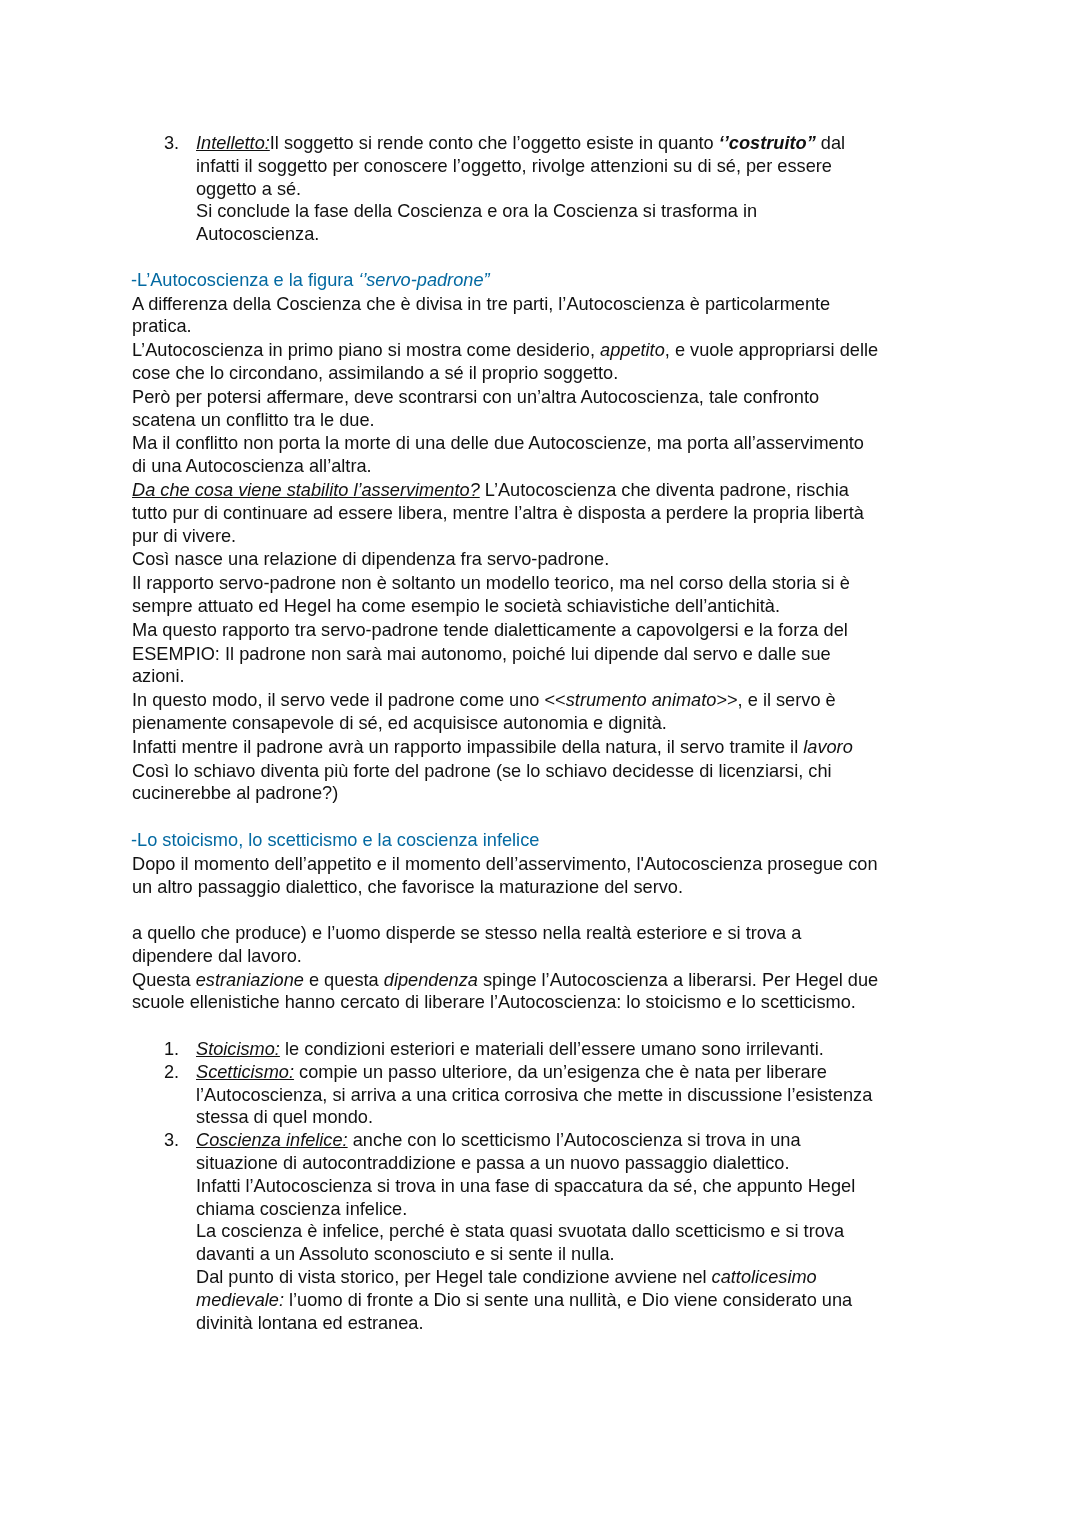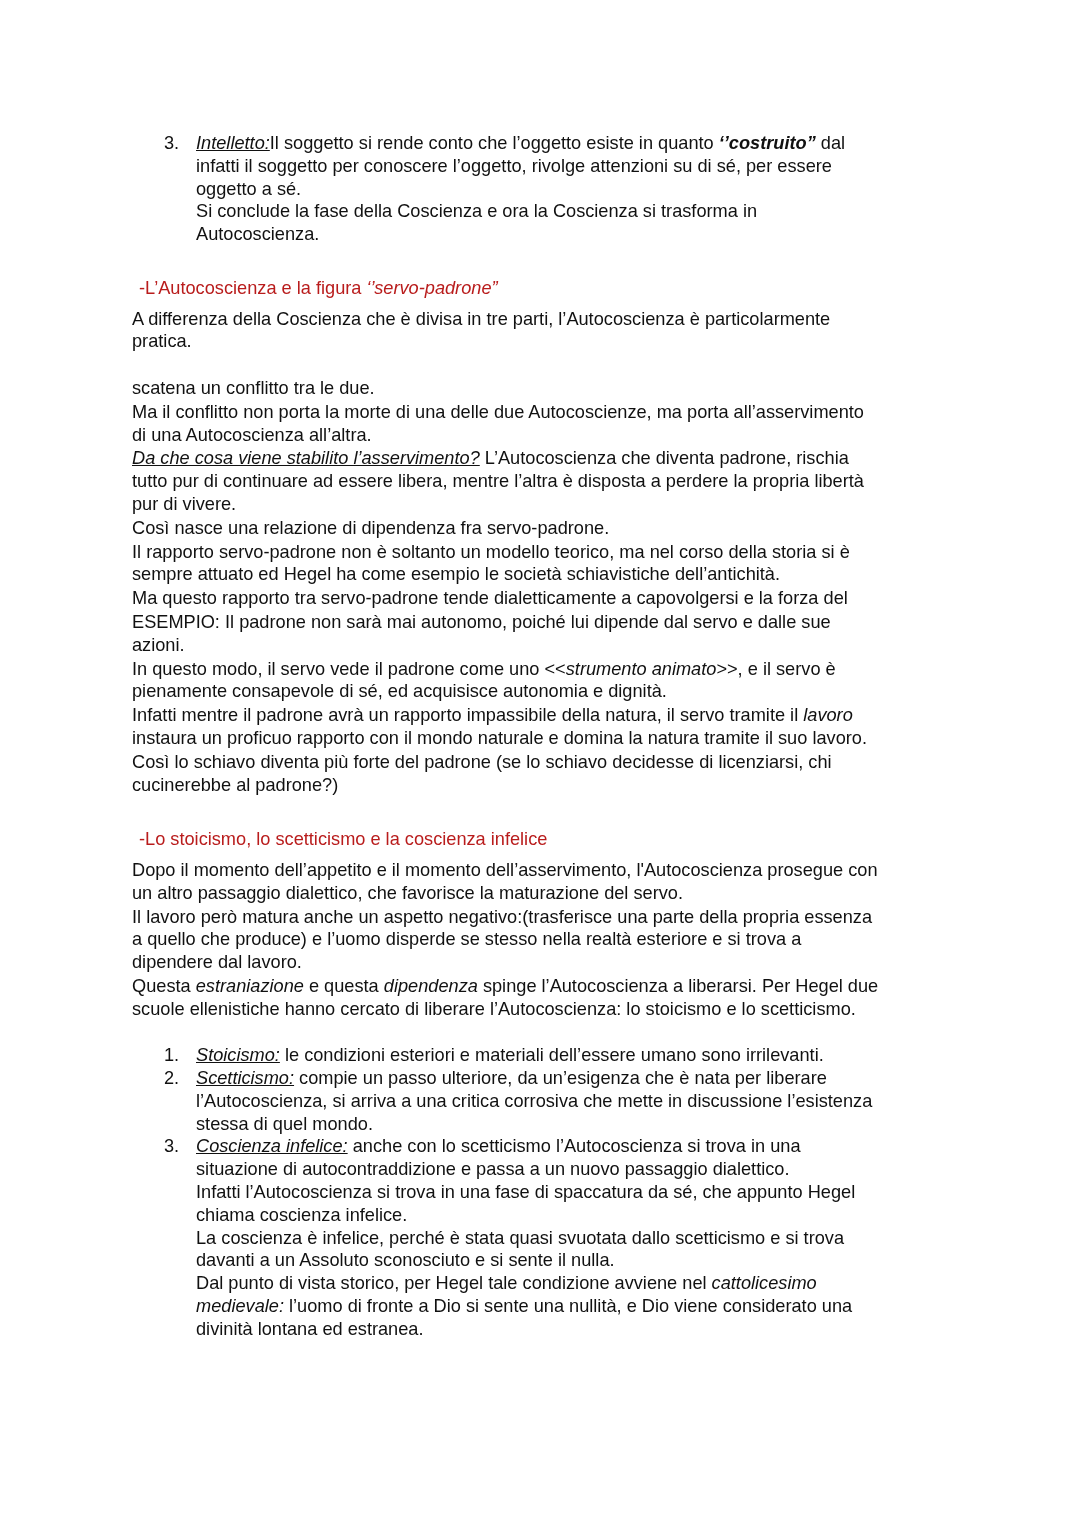--- a/index.html
+++ b/index.html
@@ -3,21 +3,21 @@
   <meta charset="utf-8">
   <style>
     html, body { margin: 0; padding: 0; background: #ffffff; }
     body { width: 1080px; height: 1525px; position: relative; overflow: hidden; }
     .page {
       position: absolute; left: 0; top: 0; width: 1080px; height: 1525px; background: #ffffff;
       font-family: "Liberation Sans", sans-serif; font-size: 18.2px; line-height: 22.8px; color: #111111;
     }
     .content { position: absolute; left: 131px; top: 132px; width: 830px; }
     .p { margin: 1px; }
-    .h { color: #b91c1c; margin: 8px; }
+    .h { color: #0369a1; margin: 0; }
     .gap { height: 22.8px; }
     .li { position: relative; padding-left: 65px; margin: 0; }
     .li .num { position: absolute; left: 33px; top: 0; }
     .li .line { display: block; }
     .u { text-decoration: underline; font-style: italic; }
     .i { font-style: italic; }
     .bi { font-style: italic; font-weight: bold; }
     .lst { margin-top: 0; }
   </style>
 </head>
@@ -32,36 +32,37 @@
       <span class="line">infatti il soggetto per conoscere l’oggetto, rivolge attenzioni su di sé, per essere</span>
       <span class="line">oggetto a sé.</span>
       <span class="line">Si conclude la fase della Coscienza e ora la Coscienza si trasforma in</span>
       <span class="line">Autocoscienza.</span>
     </div>
 
     <div class="gap"></div>
 
     <p class="h"><span>-L’Autocoscienza e la figura </span><span class="i">‘’servo-padrone”</span></p>
     <p class="p"><span>A differenza della Coscienza che è divisa in tre parti, l’Autocoscienza è particolarmente</span><br><span>pratica.</span></p>
-    <p class="p"><br><span>scatena un conflitto tra le due.</span></p>
+    <p class="p"><span>L’Autocoscienza in primo piano si mostra come desiderio, </span><span class="i">appetito</span><span>, e vuole appropriarsi delle</span><br><span>cose che lo circondano, assimilando a sé il proprio soggetto.</span></p>
+    <p class="p"><span>Però per potersi affermare, deve scontrarsi con un’altra Autocoscienza, tale confronto</span><br><span>scatena un conflitto tra le due.</span></p>
     <p class="p"><span>Ma il conflitto non porta la morte di una delle due Autocoscienze, ma porta all’asservimento</span><br><span>di una Autocoscienza all’altra.</span></p>
     <p class="p"><span class="u">Da che cosa viene stabilito l’asservimento?</span><span> L’Autocoscienza che diventa padrone, rischia</span><br><span>tutto pur di continuare ad essere libera, mentre l’altra è disposta a perdere la propria libertà</span><br><span>pur di vivere.</span></p>
     <p class="p">Così nasce una relazione di dipendenza fra servo-padrone.</p>
     <p class="p"><span>Il rapporto servo-padrone non è soltanto un modello teorico, ma nel corso della storia si è</span><br><span>sempre attuato ed Hegel ha come esempio le società schiavistiche dell’antichità.</span></p>
     <p class="p"><span>Ma questo rapporto tra servo-padrone tende dialetticamente a capovolgersi e la forza del</span><br></p>
     <p class="p"><span>ESEMPIO: Il padrone non sarà mai autonomo, poiché lui dipende dal servo e dalle sue</span><br><span>azioni.</span></p>
     <p class="p"><span>In questo modo, il servo vede il padrone come uno &lt;&lt;</span><span class="i">strumento animato</span><span>&gt;&gt;, e il servo è</span><br><span>pienamente consapevole di sé, ed acquisisce autonomia e dignità.</span></p>
-    <p class="p"><span>Infatti mentre il padrone avrà un rapporto impassibile della natura, il servo tramite il </span><span class="i">lavoro</span><br><span>instaura un proficuo rapporto con il mondo naturale e domina la natura tramite il suo lavoro.</span></p>
+    <p class="p"><span>Infatti mentre il padrone avrà un rapporto impassibile della natura, il servo tramite il </span><span class="i">lavoro</span><br></p>
     <p class="p"><span>Così lo schiavo diventa più forte del padrone (se lo schiavo decidesse di licenziarsi, chi</span><br><span>cucinerebbe al padrone?)</span></p>
 
     <div class="gap"></div>
 
     <p class="h">-Lo stoicismo, lo scetticismo e la coscienza infelice</p>
     <p class="p"><span>Dopo il momento dell’appetito e il momento dell’asservimento, l'Autocoscienza prosegue con</span><br><span>un altro passaggio dialettico, che favorisce la maturazione del servo.</span></p>
-    <p class="p"><span>Il lavoro però matura anche un aspetto negativo:(trasferisce una parte della propria essenza</span><br><span>a quello che produce) e l’uomo disperde se stesso nella realtà esteriore e si trova a</span><br><span>dipendere dal lavoro.</span></p>
+    <p class="p"><br><span>a quello che produce) e l’uomo disperde se stesso nella realtà esteriore e si trova a</span><br><span>dipendere dal lavoro.</span></p>
     <p class="p"><span>Questa </span><span class="i">estraniazione</span><span> e questa </span><span class="i">dipendenza</span><span> spinge l’Autocoscienza a liberarsi. Per Hegel due</span><br><span>scuole ellenistiche hanno cercato di liberare l’Autocoscienza: lo stoicismo e lo scetticismo.</span></p>
 
     <div class="gap"></div>
 
     <div class="lst">
       <div class="li">
         <span class="num">1.</span>
         <span class="line"><span class="u">Stoicismo:</span><span> le condizioni esteriori e materiali dell’essere umano sono irrilevanti.</span></span>
       </div>
       <div class="li">

